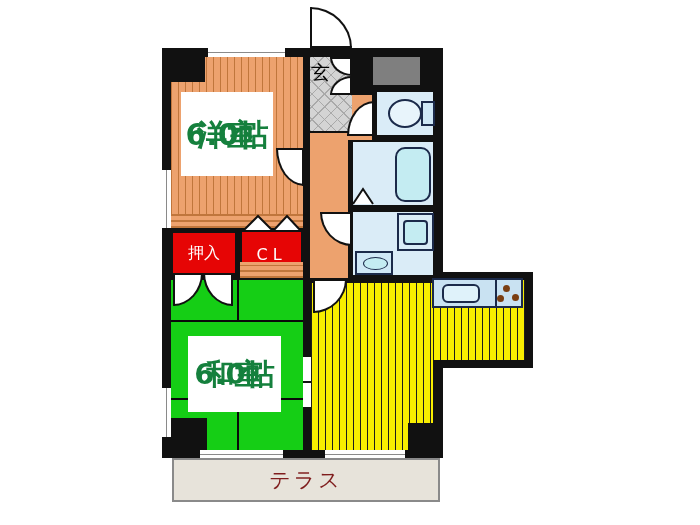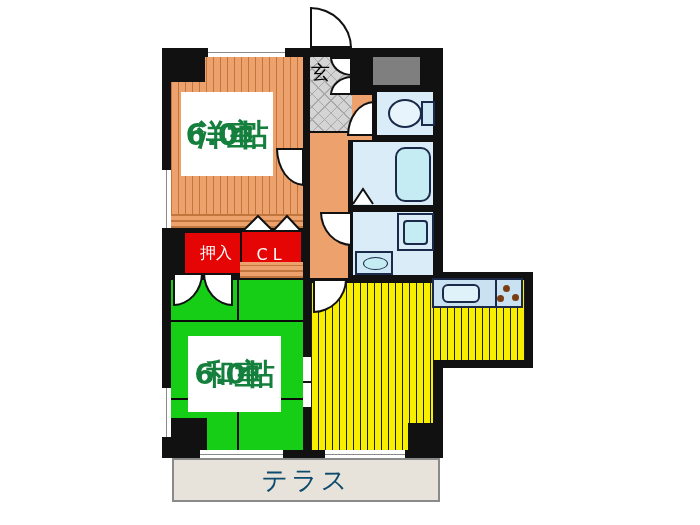--- a/index.html
+++ b/index.html
@@ -32,34 +32,34 @@
 </style>
 </head>
 <body>
 
 <div id="plan">
 
   <div class="blk" style="left:162px;top:48px;width:281px;height:410px;"></div>
   <div class="blk" style="left:433px;top:272px;width:100px;height:96px;"></div>
 
   <div style="left:172px;top:458px;width:268px;height:44px;background:var(--c-terrace_beige,#E7E3DA);border:2px solid #8a8a8a;display:flex;align-items:center;justify-content:center;">
-    <span style="position:static;font-size:26px;letter-spacing:3px;color:#0c4a6e;">テラス</span>
+    <span style="position:static;font-size:21px;letter-spacing:3px;color:#7f1d1d;">テラス</span>
   </div>
 
   <div class="wood-v" style="left:171px;top:57px;width:132px;height:171px;"></div>
   <div class="wood-h" style="left:171px;top:214px;width:132px;height:14px;"></div>
   <div class="wood" style="left:310px;top:131px;width:38px;height:147px;"></div>
   <div class="wood" style="left:348px;top:95px;width:24px;height:45px;"></div>
   <div class="tile" style="left:310px;top:57px;width:42px;height:76px;border-bottom:2px solid #111;"></div>
   <div style="left:373px;top:57px;width:47px;height:28px;background:var(--c-meter_gray,#7F7F7F);"></div>
   <div class="water" style="left:377px;top:92px;width:56px;height:43px;"></div>
   <div class="water" style="left:353px;top:142px;width:80px;height:63px;"></div>
   <div class="water" style="left:353px;top:212px;width:80px;height:63px;"></div>
 
-  <div class="red" style="left:183px;top:231px;width:66px;height:44px;">
+  <div class="red" style="left:171px;top:231px;width:66px;height:44px;">
     <span style="position:static;">押入</span>
   </div>
   <div class="red" style="left:240px;top:230px;width:63px;height:48px;letter-spacing:5px;">
     <span style="position:static;">CL</span>
   </div>
   <div class="wood-h" style="left:240px;top:262px;width:63px;height:16px;"></div>
 
   <div class="tatami" style="left:171px;top:280px;width:132px;height:170px;">
     <div class="tline" style="left:0;top:40px;width:132px;height:1.5px;"></div>
     <div class="tline" style="left:0;top:118px;width:132px;height:1.5px;"></div>

